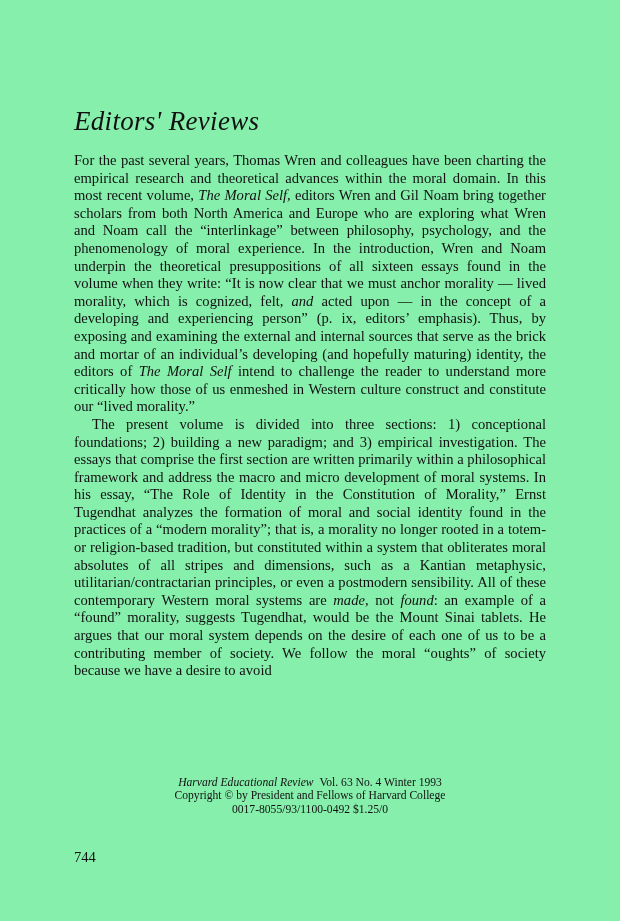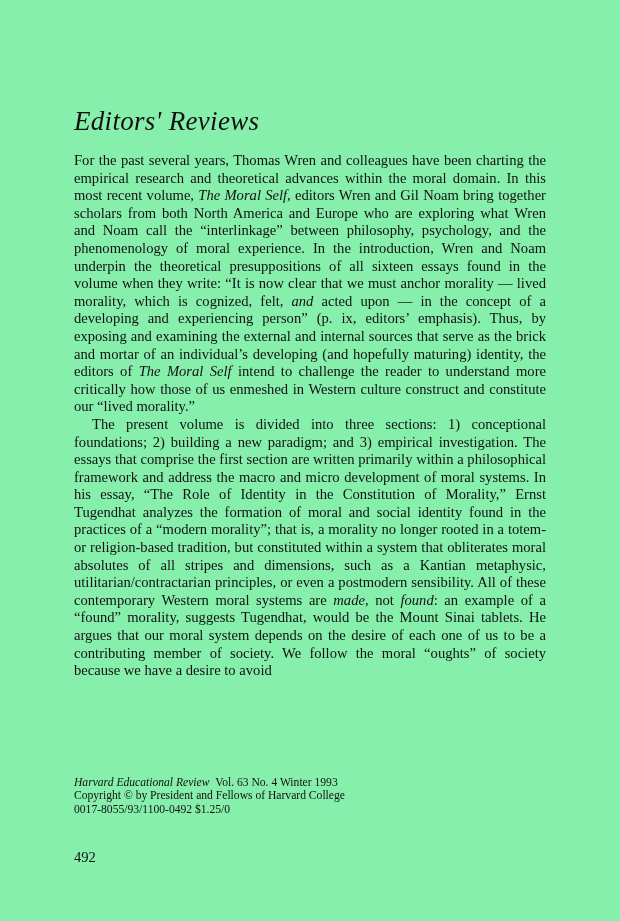--- a/index.html
+++ b/index.html
@@ -79,20 +79,21 @@
   .body-text i { font-style: italic; }
 
   
   .footer {
     position: absolute;
     left: 74px;
     top: 776px;
     width: 472px;
     font-size: 11.6px;
     line-height: 13.4px;
+    text-align: center;
   }
   .footer div { margin: 0; }
   .footer .journal { font-style: italic; }
 
   
   .folio {
     position: absolute;
     left: 74px;
     top: 849px;
     font-size: 14.6px;
@@ -117,15 +118,15 @@
 
     </div>
   </div>
 
   <div class="footer">
     <div><span class="journal">Harvard Educational Review</span>&nbsp;&nbsp;<span>Vol. 63   No. 4   Winter 1993</span></div>
     <div>Copyright © by President and Fellows of Harvard College</div>
     <div>0017-8055/93/1100-0492 $1.25/0</div>
   </div>
 
-  <div class="folio">492</div>
+  <div class="folio">744</div>
 
 </div>
 
 </body></html>

